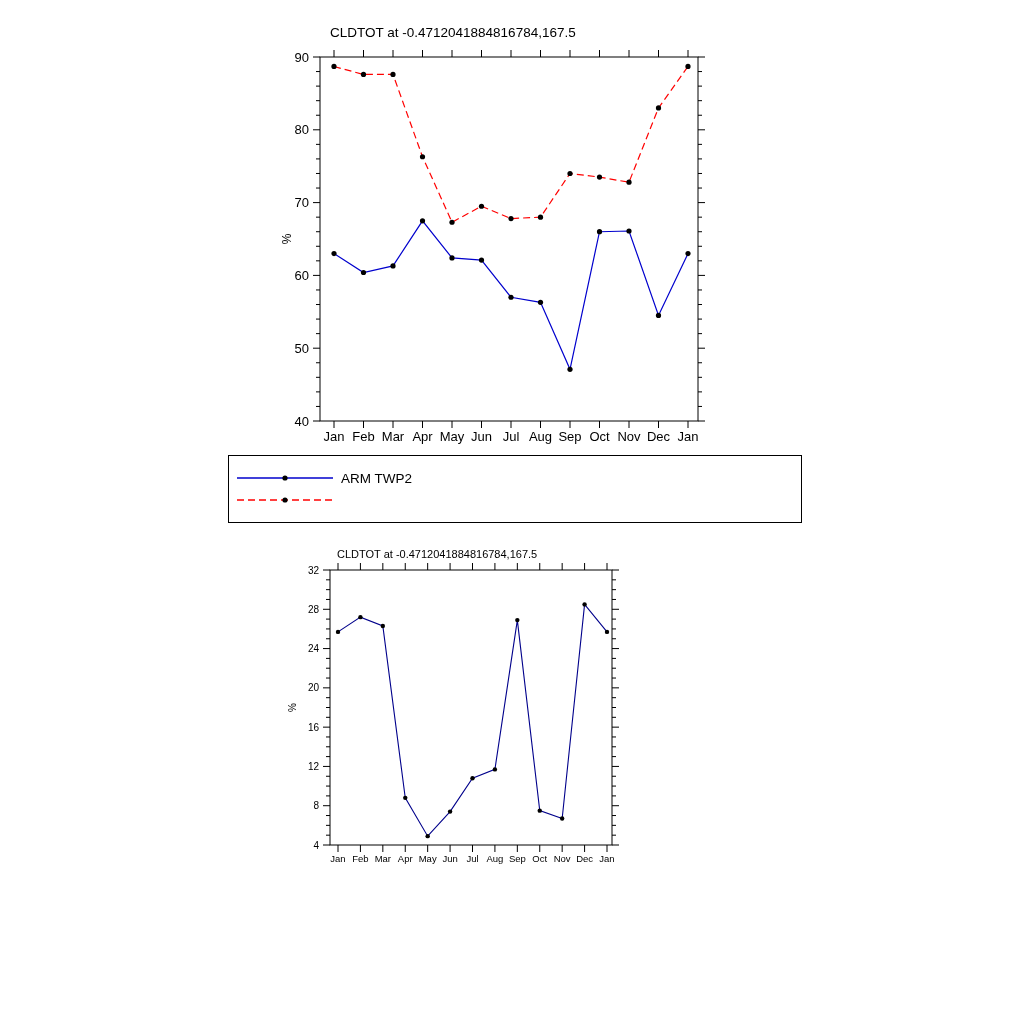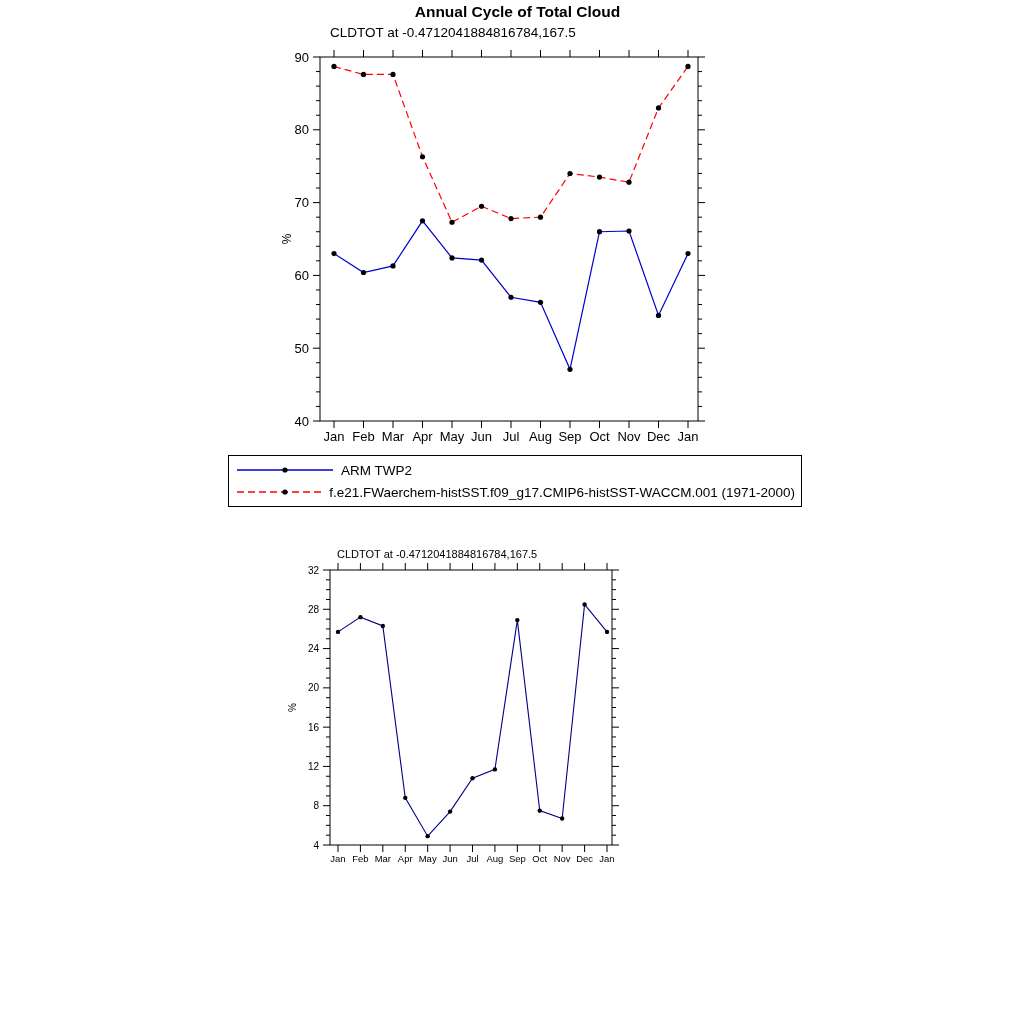--- a/index.html
+++ b/index.html
@@ -4,21 +4,21 @@
 <style>
   html,body{margin:0;padding:0;background:#fff;}
   #page{position:relative;width:1024px;height:1024px;background:#fff;
         font-family:"Liberation Sans","DejaVu Sans",sans-serif;color:#000;overflow:hidden;}
   #chart-svg{position:absolute;left:0;top:0;}
   .abs{position:absolute;}
   .title-main{font-weight:bold;font-size:15.5px;text-align:center;}
   .subtitle{font-size:13.5px;}
   .title-small{font-weight:bold;font-size:11.5px;text-align:center;}
   .subtitle-small{font-size:11px;}
-  .legend-box{border:1px solid #000;background:#fff;padding:3px 6px;box-sizing:border-box;}
+  .legend-box{border:1px solid #000;background:#fff;padding:11px 6px;box-sizing:border-box;}
   .legend-row{display:flex;align-items:center;height:22px;}
   .legend-label{font-size:13.5px;margin-left:6px;white-space:nowrap;}
   svg text{font-family:"Liberation Sans","DejaVu Sans",sans-serif;fill:#000;}
 </style>
 </head>
 <body>
 
 <div id="page">
 
   <svg id="chart-svg" width="1024" height="1024" viewBox="0 0 1024 1024">
@@ -269,35 +269,33 @@
         <circle cx="472.5" cy="778.2142857142857" r="2.2" fill="#000000"></circle>
         <circle cx="494.91666666666663" cy="769.375" r="2.2" fill="#000000"></circle>
         <circle cx="517.3333333333334" cy="620.0892857142858" r="2.2" fill="#000000"></circle>
         <circle cx="539.75" cy="810.625" r="2.2" fill="#000000"></circle>
         <circle cx="562.1666666666666" cy="818.4821428571429" r="2.2" fill="#000000"></circle>
         <circle cx="584.5833333333334" cy="604.375" r="2.2" fill="#000000"></circle>
         <circle cx="607" cy="631.875" r="2.2" fill="#000000"></circle>
       </g>
     </svg>
 
-  <div class="abs title-main" style="left:320px;top:3px;width:395px;">Annual Cycle of Total Cloud</div>
   <div class="abs subtitle" style="left:330px;top:25px;">CLDTOT at -0.4712041884816784,167.5</div>
 
   <div class="abs legend-box" style="left:228px;top:455px;width:574px;">
     <div class="legend-row">
       <svg width="100" height="14">
         <line class="legend-sample-line" x1="2" y1="7" x2="98" y2="7" stroke-width="1.3" stroke="#0000cd"></line>
         <circle cx="50" cy="7" r="2.6" fill="#000"></circle>
       </svg>
       <span class="legend-label">ARM TWP2</span>
     </div>
     <div class="legend-row">
       <svg width="100" height="14">
         <line class="legend-sample-line" x1="2" y1="7" x2="98" y2="7" stroke-width="1.3" stroke="#ff0000" stroke-dasharray="7 4"></line>
         <circle cx="50" cy="7" r="2.6" fill="#000"></circle>
       </svg>
-      <span class="legend-label">f.e21.FWaerchem-histSST.f09_g17.CMIP6-histSST-WACCM.001 (1971-2000)</span>
     </div>
   </div>
 
   <div class="abs subtitle-small" style="left:337px;top:548px;">CLDTOT at -0.4712041884816784,167.5</div>
 
 </div>
 
 </body></html>

